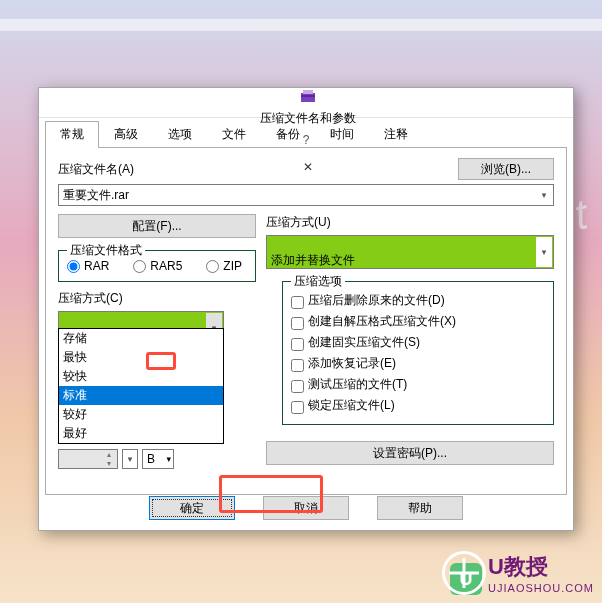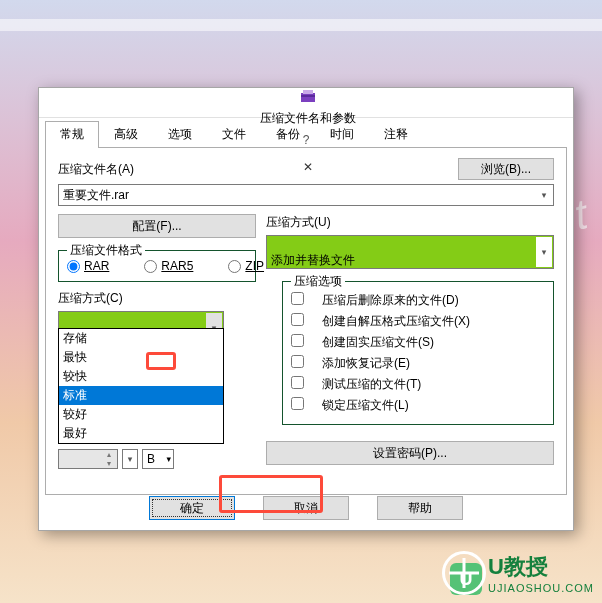--- a/index.html
+++ b/index.html
@@ -26,21 +26,21 @@
     font-family: Arial, sans-serif;
     transform: rotate(-12deg);
     letter-spacing: 2px;
     pointer-events: none;
     font-style: italic;
   }
   .logo-bottom {
     position: absolute;
     bottom: 8px; right: 8px;
     display: flex; align-items: center; gap: 2px;
-    color: #15803d;
+    color: #701a75;
   }
   .logo-bottom .ico {
     width: 44px; height: 44px; border: 3px solid #fff; border-radius: 50%;
     position: relative;
   }
   .logo-bottom .ico::before, .logo-bottom .ico::after {
     content: ""; position: absolute; background: #fff;
   }
   .logo-bottom .ico::before { top: 50%; left: 10%; width: 80%; height: 3px; transform: translateY(-50%);}
   .logo-bottom .ico::after  { left: 50%; top: 10%; height: 80%; width: 3px; transform: translateX(-50%);}
@@ -149,21 +149,21 @@
     margin-bottom: 8px;
     position: relative;
   }
   .group > .legend {
     position: absolute;
     top: -9px; left: 8px;
     background: #fff;
     padding: 0 3px;
   }
 
-  .radio-row { display: flex; gap: 35px; align-items: flex-end; text-decoration: underline; }
+  .radio-row { display: flex; gap: 24px; align-items: flex-end; }
   .radio-row label { display: flex; align-items: center; gap: 4px; }
   input[type=radio], input[type=checkbox] { margin: 0; }
 
   .select-closed {
     width: 100%; height: 22px; border: 1px solid #7a7a7a;
     background: #84cc16; padding: 16px 4px; position: relative;
   }
   .select-open {
     position: absolute;
     border: 1px solid #000;
@@ -192,21 +192,21 @@
     position: absolute; right: 0; top: 0; bottom: 0; width: 16px;
     display: flex; flex-direction: column;
   }
   .spin .arrows span { flex:1; display:flex; align-items:center; justify-content:center; font-size:8px; color:#777; }
   .small-sel {
     width: 32px; height: 20px; border: 1px solid #7a7a7a;
     display: flex; align-items: center; justify-content: space-between;
     padding: 0 2px 0 4px; background: #fff;
   }
 
-  .chk-row { display: flex; align-items: flex-start; gap: 18px; padding: 2px 0; }
+  .chk-row { display: flex; align-items: flex-end; gap: 4px; padding: 2px 0; }
 
   .footer-row {
     position: absolute;
     left: 0; right: 0; bottom: 10px;
     display: flex; justify-content: center; gap: 28px;
   }
   .dlg-btn {
     width: 86px; height: 24px;
     background: #e1e1e1;
     border: 1px solid #adadad;

